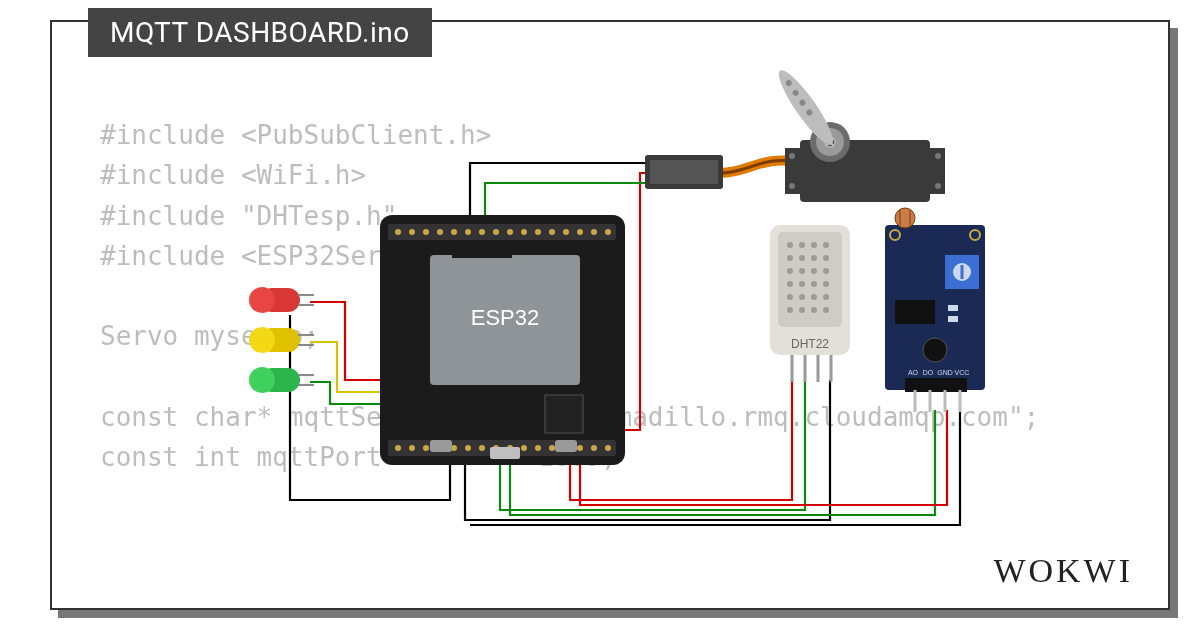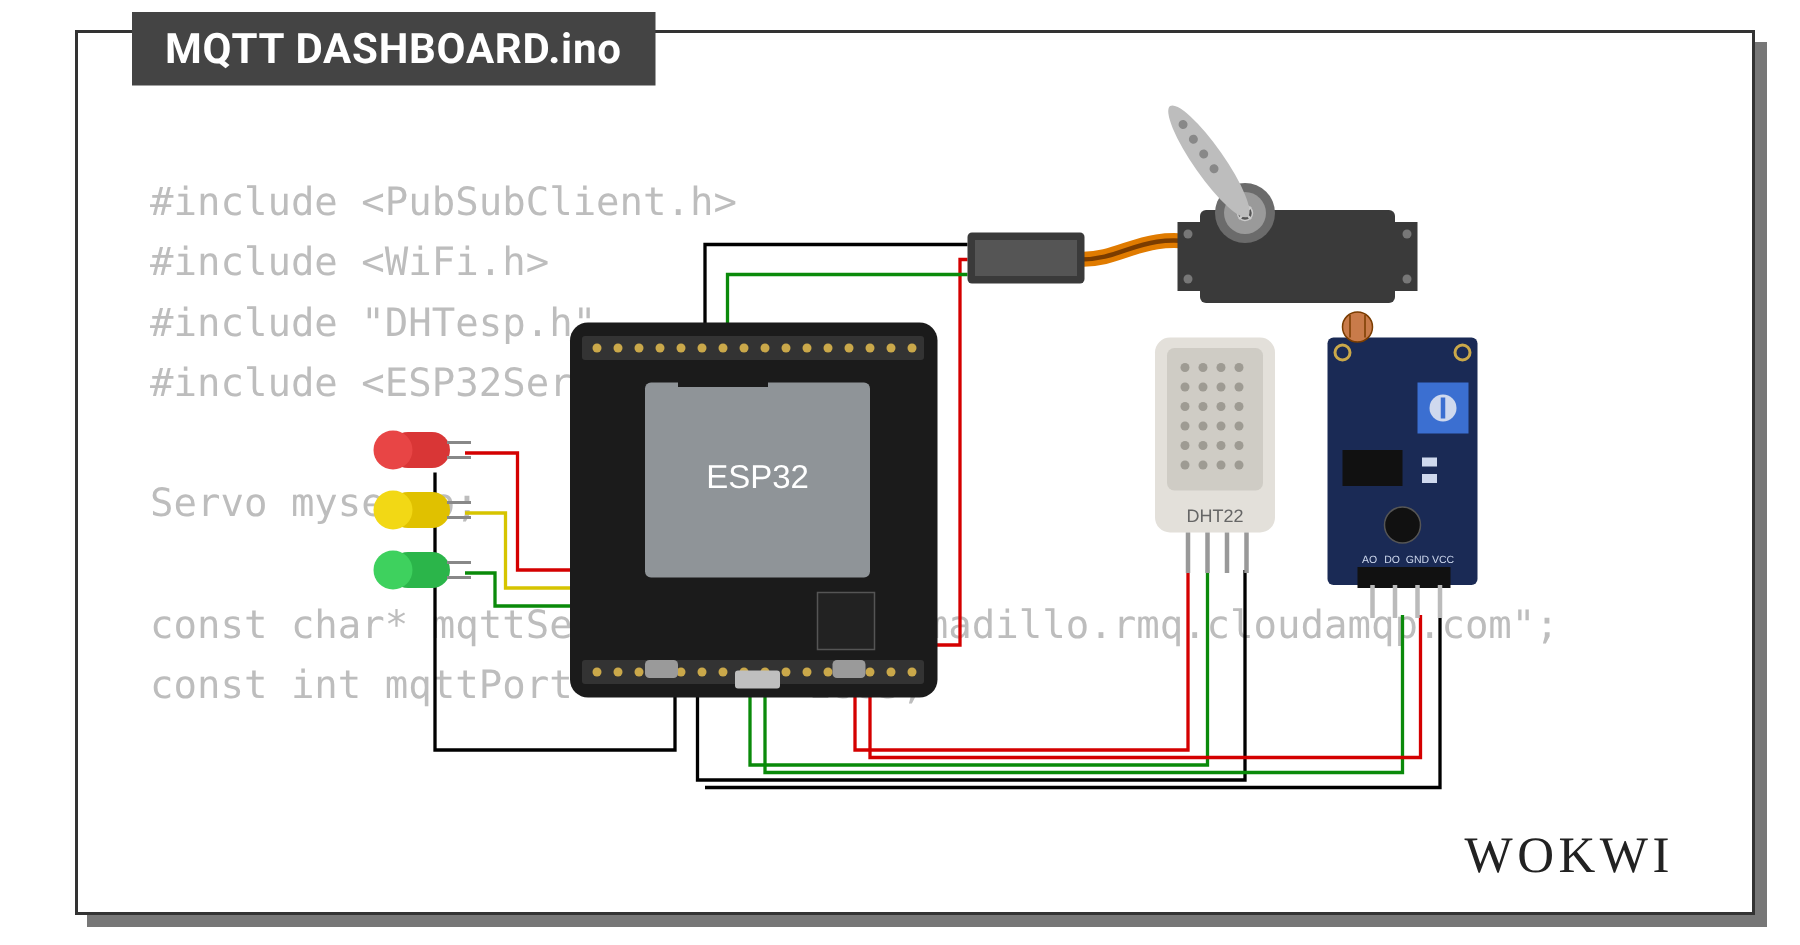--- a/index.html
+++ b/index.html
@@ -24,21 +24,21 @@
     background: #fff;
     border: 2px solid #333;
   }
   .title-tab {
     position: absolute;
     left: 88px; top: 8px;
     background: #444;
     color: #fff;
     font-size: 28px;
     padding: 8px 22px;
-    font-weight: 700;
+    font-weight: 400;
     letter-spacing: .5px;
     z-index: 5;
   }
   .code {
     position: absolute;
     left: 100px; top: 115px;
     width: 880px;
     color: #bdbdbd;
     font-size: 26px;
     line-height: 1.55;
@@ -47,21 +47,21 @@
     z-index: 1;
   }
   .diagram {
     position: absolute;
     left: 0; top: 0;
     width: 1200px; height: 630px;
     z-index: 2;
   }
   .brand {
     position: absolute;
-    right: 84px; bottom: 40px;
+    right: 67px; bottom: 40px;
     font-family: "Comic Sans MS", "Chalkboard SE", cursive;
     font-size: 34px;
     letter-spacing: 3px;
     color: #222;
     z-index: 3;
     text-align: center;
   }
 </style>
 </head>
 <body>

